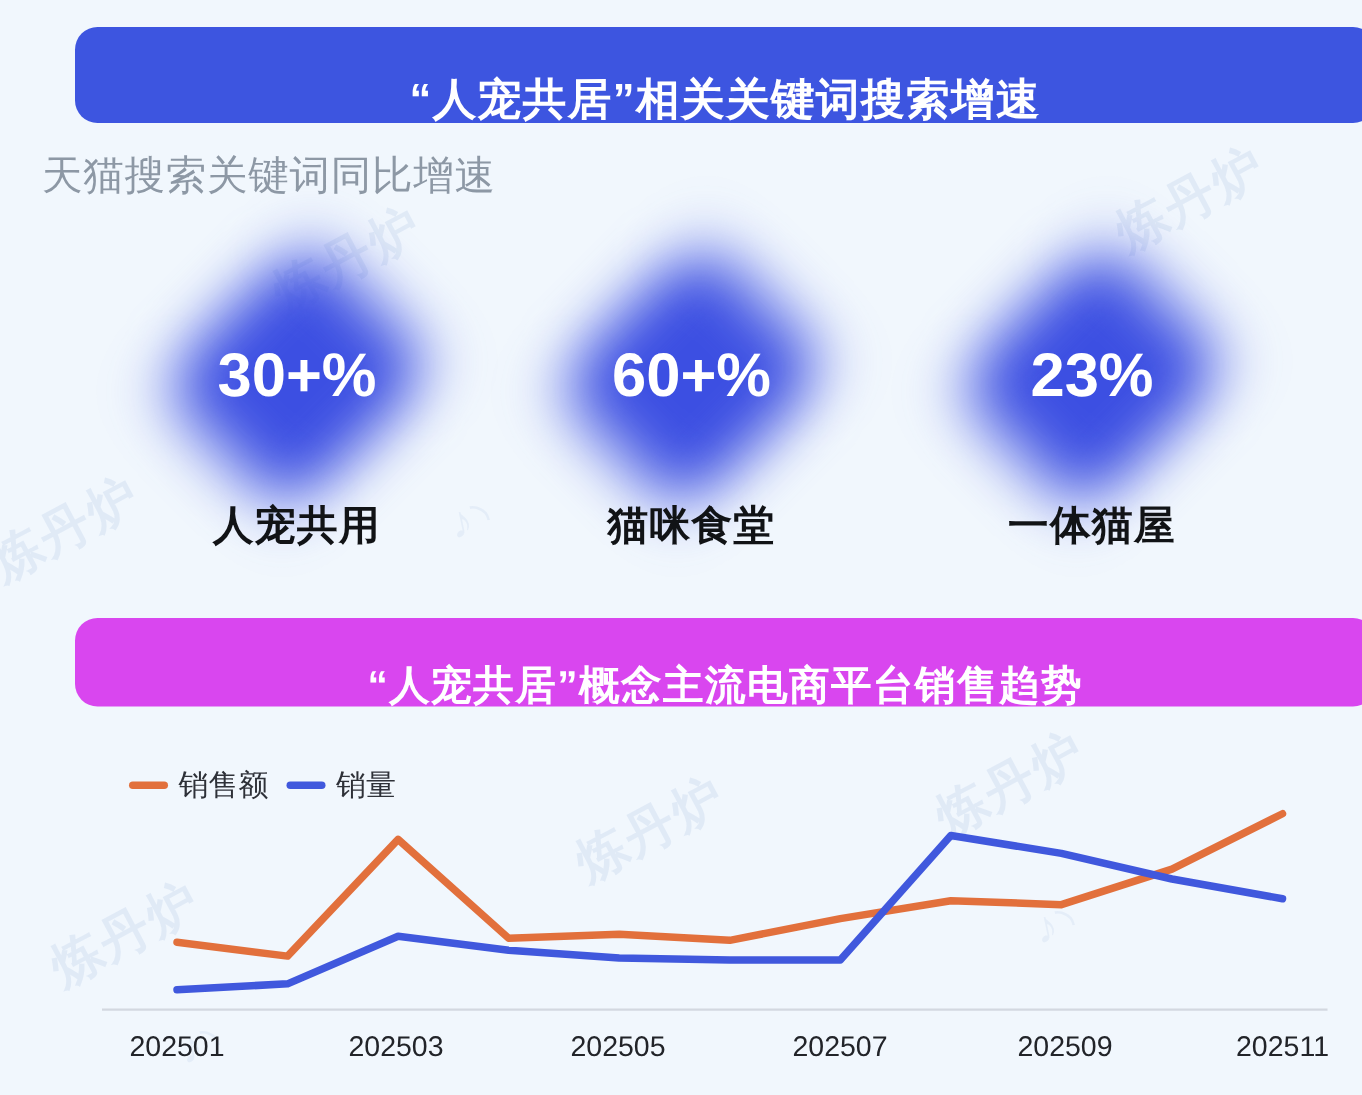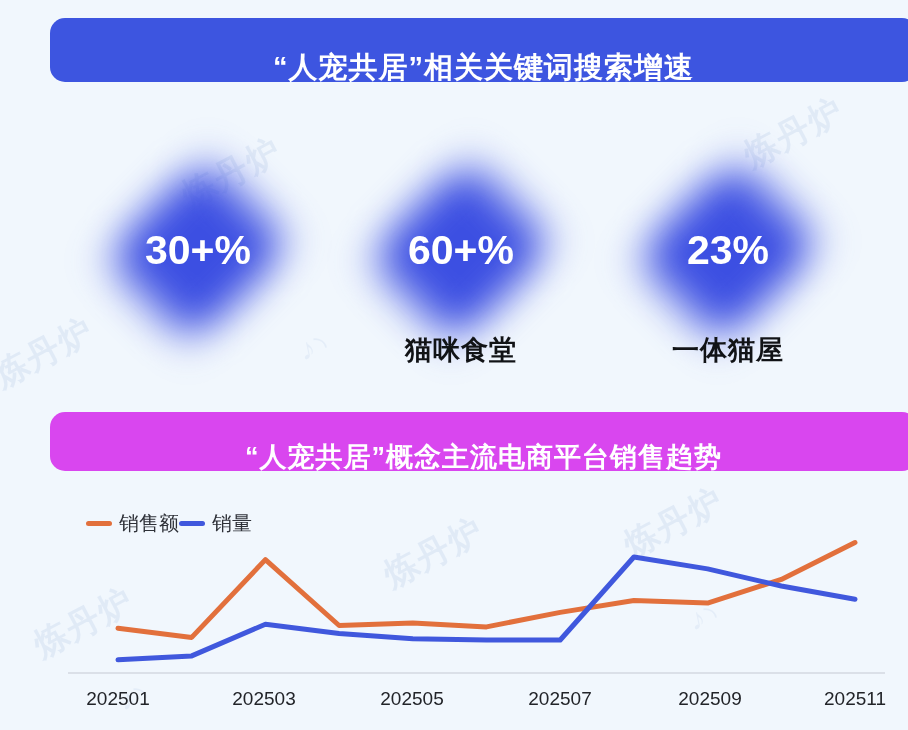--- a/index.html
+++ b/index.html
@@ -162,20 +162,21 @@
     letter-spacing: 1px;
   }
 
   
   #legend {
     position: absolute;
     left: 86px;
     top: 510px;
     display: flex;
     align-items: center;
+    gap: 12px;
     z-index: 4;
   }
   .legend-item {
     display: flex;
     align-items: center;
     gap: 7px;
   }
   .legend-swatch {
     display: inline-block;
     width: 26px;
@@ -230,28 +231,30 @@
     <span class="wm wm-text" style="left:30px;  top:600px;">炼丹炉</span>
     <span class="wm wm-logo" style="left:300px; top:330px;">♪◝</span>
     <span class="wm wm-logo" style="left:690px; top:600px;">♪◝</span>
     <span class="wm wm-logo" style="left:120px; top:680px;">♪◝</span>
   </div>
 
   <div class="banner" id="banner-top" style="background: rgb(61, 85, 224);">
     <span class="banner-text">“人宠共居”相关关键词搜索增速</span>
   </div>
 
+  <div id="subtitle" style="color: rgb(141, 152, 165);">天猫搜索关键词同比增速</div>
 
   <div class="stats-row">
 
     <div class="stat stat-1">
       <div class="blob-wrap">
         <div class="blob" style="background: rgb(60, 79, 226);"></div>
         <div class="blob-value">30+%</div>
       </div>
+      <div class="stat-label">人宠共用</div>
     </div>
 
     <div class="stat stat-2">
       <div class="blob-wrap">
         <div class="blob" style="background: rgb(60, 79, 226);"></div>
         <div class="blob-value">60+%</div>
       </div>
       <div class="stat-label">猫咪食堂</div>
     </div>
 

